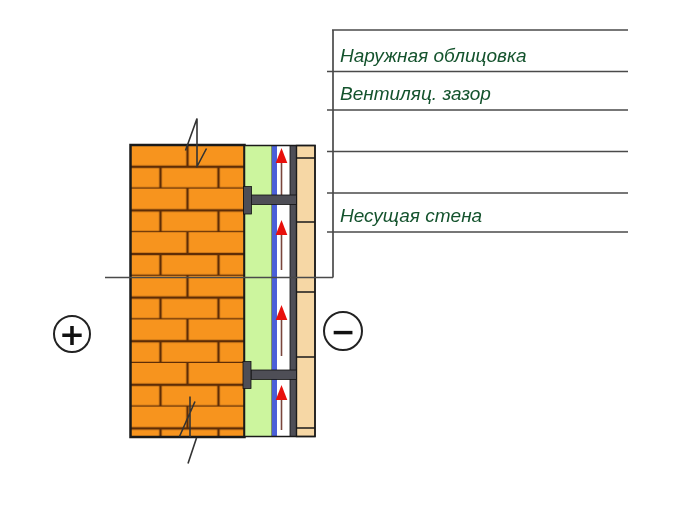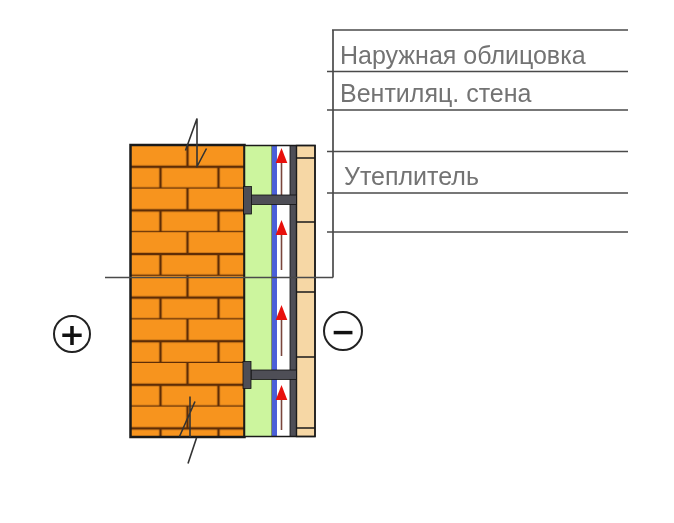--- a/index.html
+++ b/index.html
@@ -3,21 +3,21 @@
 <meta charset="utf-8">
 <style>
   html,body{margin:0;padding:0;background:#ffffff;}
   .stage{
     position:relative;width:674px;height:523px;background:#ffffff;overflow:hidden;
     font-family:"Liberation Sans",sans-serif;
   }
   .stage svg{position:absolute;left:0;top:0;}
   .legend-label{
     position:absolute;left:340px;width:292px;height:33px;
-    font-size:25px;line-height:33px;color:#737373;
+    font-style:italic;font-size:19px;line-height:33px;color:#14532d;
     white-space:nowrap;
   }
   .legend-label.indent{left:344px;}
   .marker{
     position:absolute;border:2px solid #222;border-radius:50%;
     display:flex;align-items:center;justify-content:center;
     font-family:"DejaVu Sans",sans-serif;font-weight:bold;color:#111;
     box-sizing:border-box;background:#fff;
   }
   .marker-plus{left:53px;top:315px;width:38px;height:38px;font-size:31px;}
@@ -78,22 +78,22 @@
       <line x1="327" y1="110" x2="628" y2="110"></line>
       <line x1="327" y1="151.5" x2="628" y2="151.5"></line>
       <line x1="327" y1="193" x2="628" y2="193"></line>
       <line x1="327" y1="232" x2="628" y2="232"></line>
       <line x1="333" y1="30" x2="333" y2="277.5"></line>
       <line x1="105" y1="277.5" x2="333" y2="277.5"></line>
     </g>
   </svg>
 
   <div class="legend-label" style="top:38.5px">Наружная облицовка</div>
-  <div class="legend-label" style="top:77px">Вентиляц. стена</div>
-  <div class="legend-label indent" style="top:160px">Утеплитель</div>
+  <div class="legend-label" style="top:77px">Вентиляц. зазор</div>
+  <div class="legend-label" style="top:199px">Несущая стена</div>
 
   <div class="marker marker-plus">
     <span>+</span>
   </div>
   <div class="marker marker-minus">
     <span>−</span>
   </div>
 
 </div>
 

